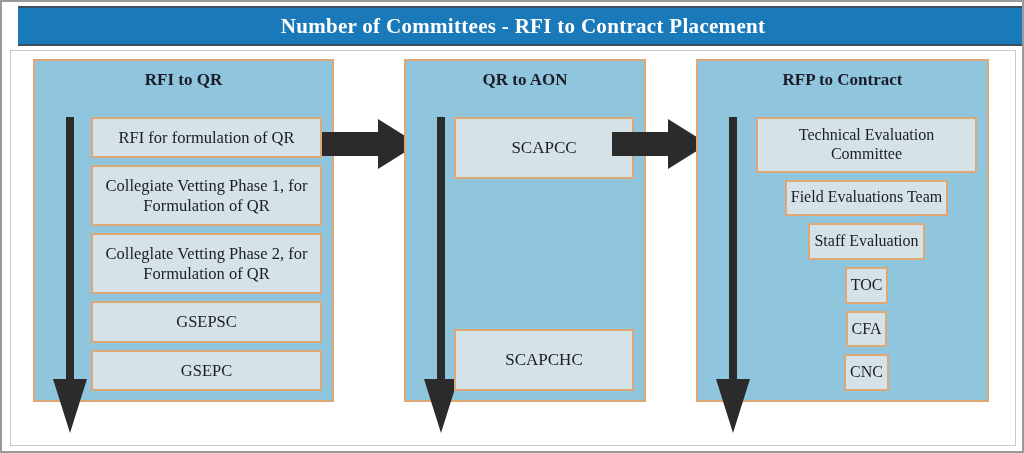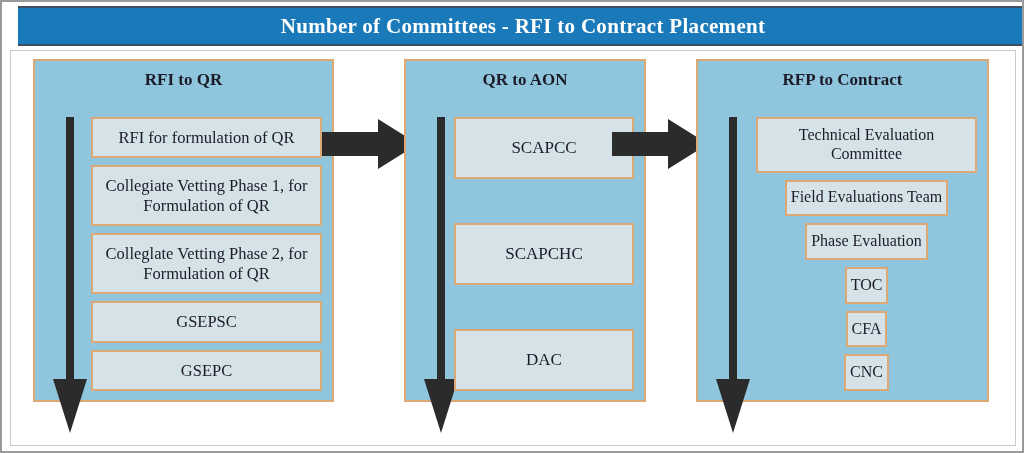--- a/index.html
+++ b/index.html
@@ -182,21 +182,20 @@
 
       <div class="down-arrow">
         <svg viewBox="0 0 34 316" width="34" height="316" xmlns="http://www.w3.org/2000/svg">
           <polygon points="13,0 21,0 21,262 34,262 17,316 0,262 13,262" fill="#2b2b2b"></polygon>
         </svg>
       </div>
 
       <div class="items">
         <div class="item-box">SCAPCC</div>
         <div class="item-box">SCAPCHC</div>
-        <div class="item-box">DAC</div>
       </div>
     </div>
 
     <div class="block-arrow" id="arrow-1">
       <svg viewBox="0 0 96 50" width="96" height="50" xmlns="http://www.w3.org/2000/svg">
         <polygon points="0,13 56,13 56,0 96,25 56,50 56,37 0,37" fill="#2b2b2b"></polygon>
       </svg>
     </div>
 
     <div class="column" id="col-2">
@@ -204,21 +203,21 @@
 
       <div class="down-arrow">
         <svg viewBox="0 0 34 316" width="34" height="316" xmlns="http://www.w3.org/2000/svg">
           <polygon points="13,0 21,0 21,262 34,262 17,316 0,262 13,262" fill="#2b2b2b"></polygon>
         </svg>
       </div>
 
       <div class="items">
         <div class="item-box">Technical Evaluation Committee</div>
         <div class="item-box">Field Evaluations Team</div>
-        <div class="item-box">Phase Evaluation</div>
+        <div class="item-box">Staff Evaluation</div>
         <div class="item-box">TOC</div>
         <div class="item-box">CFA</div>
         <div class="item-box">CNC</div>
       </div>
     </div>
 
   </div>
 </div>
 
 </body></html>

